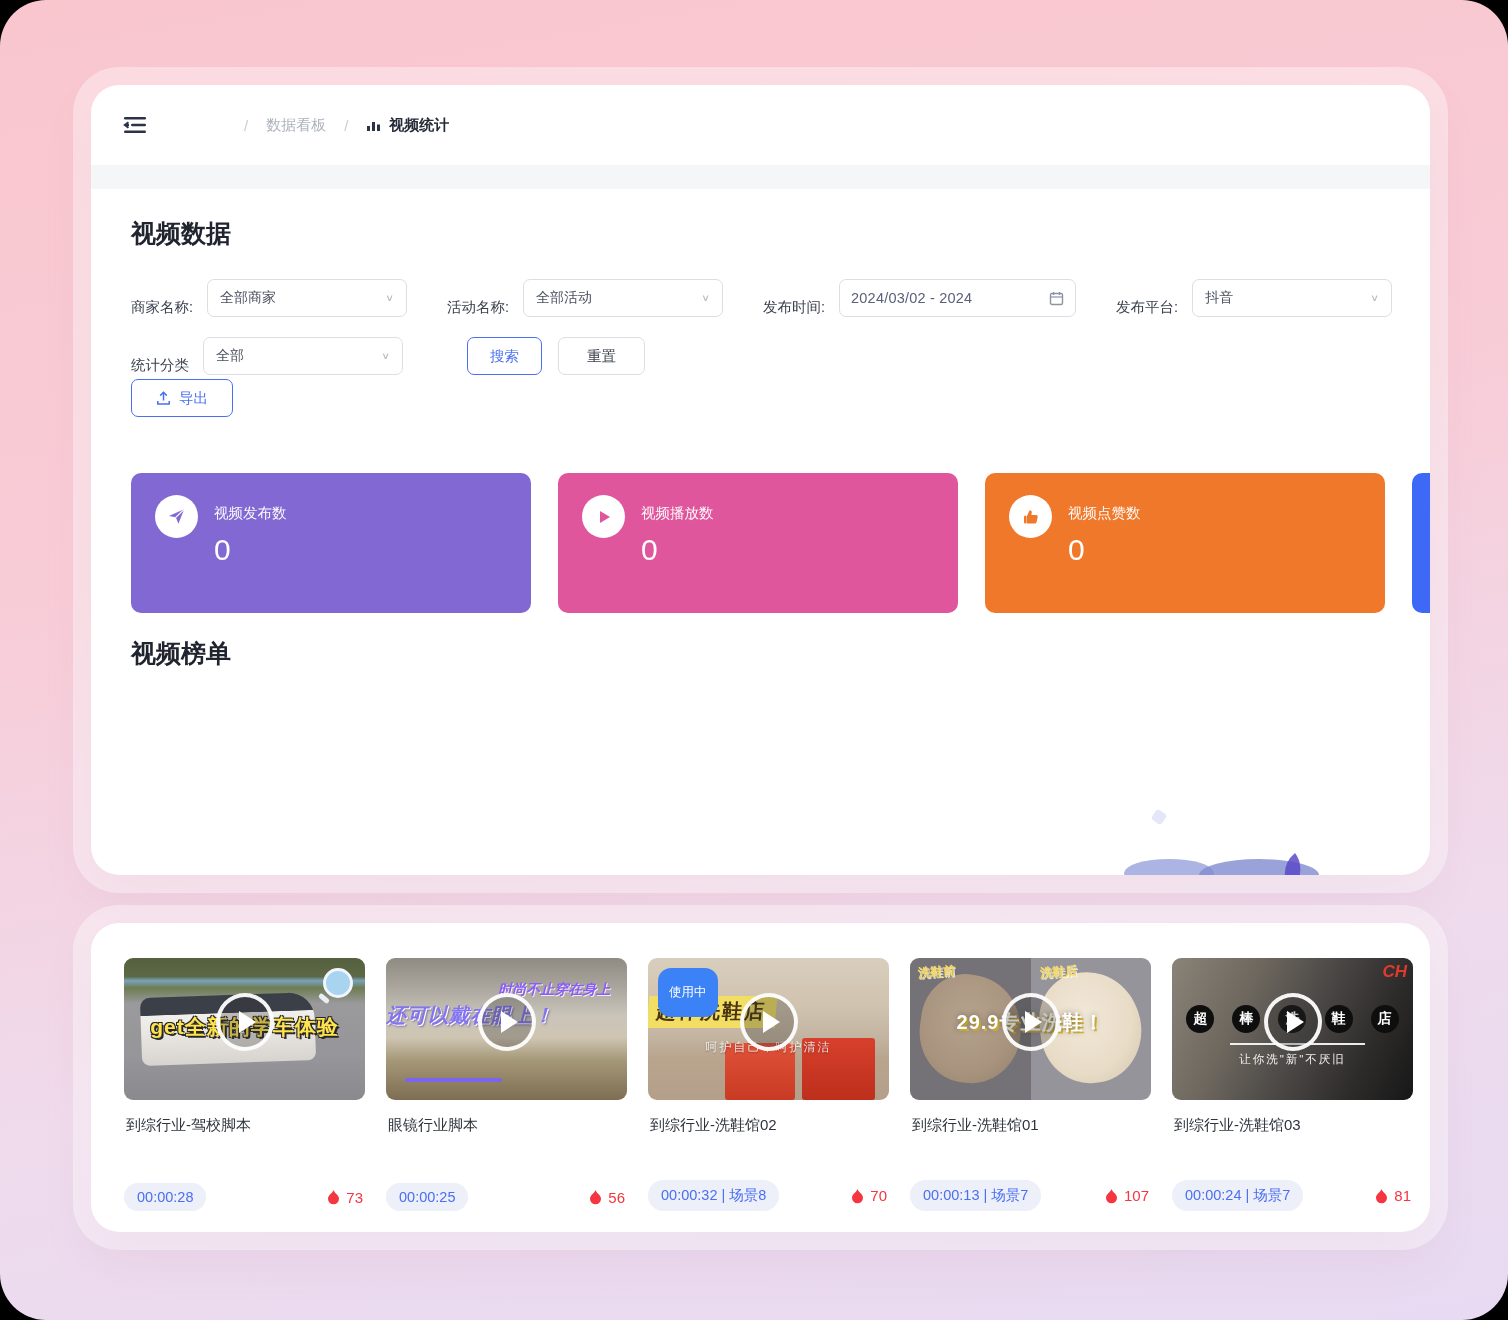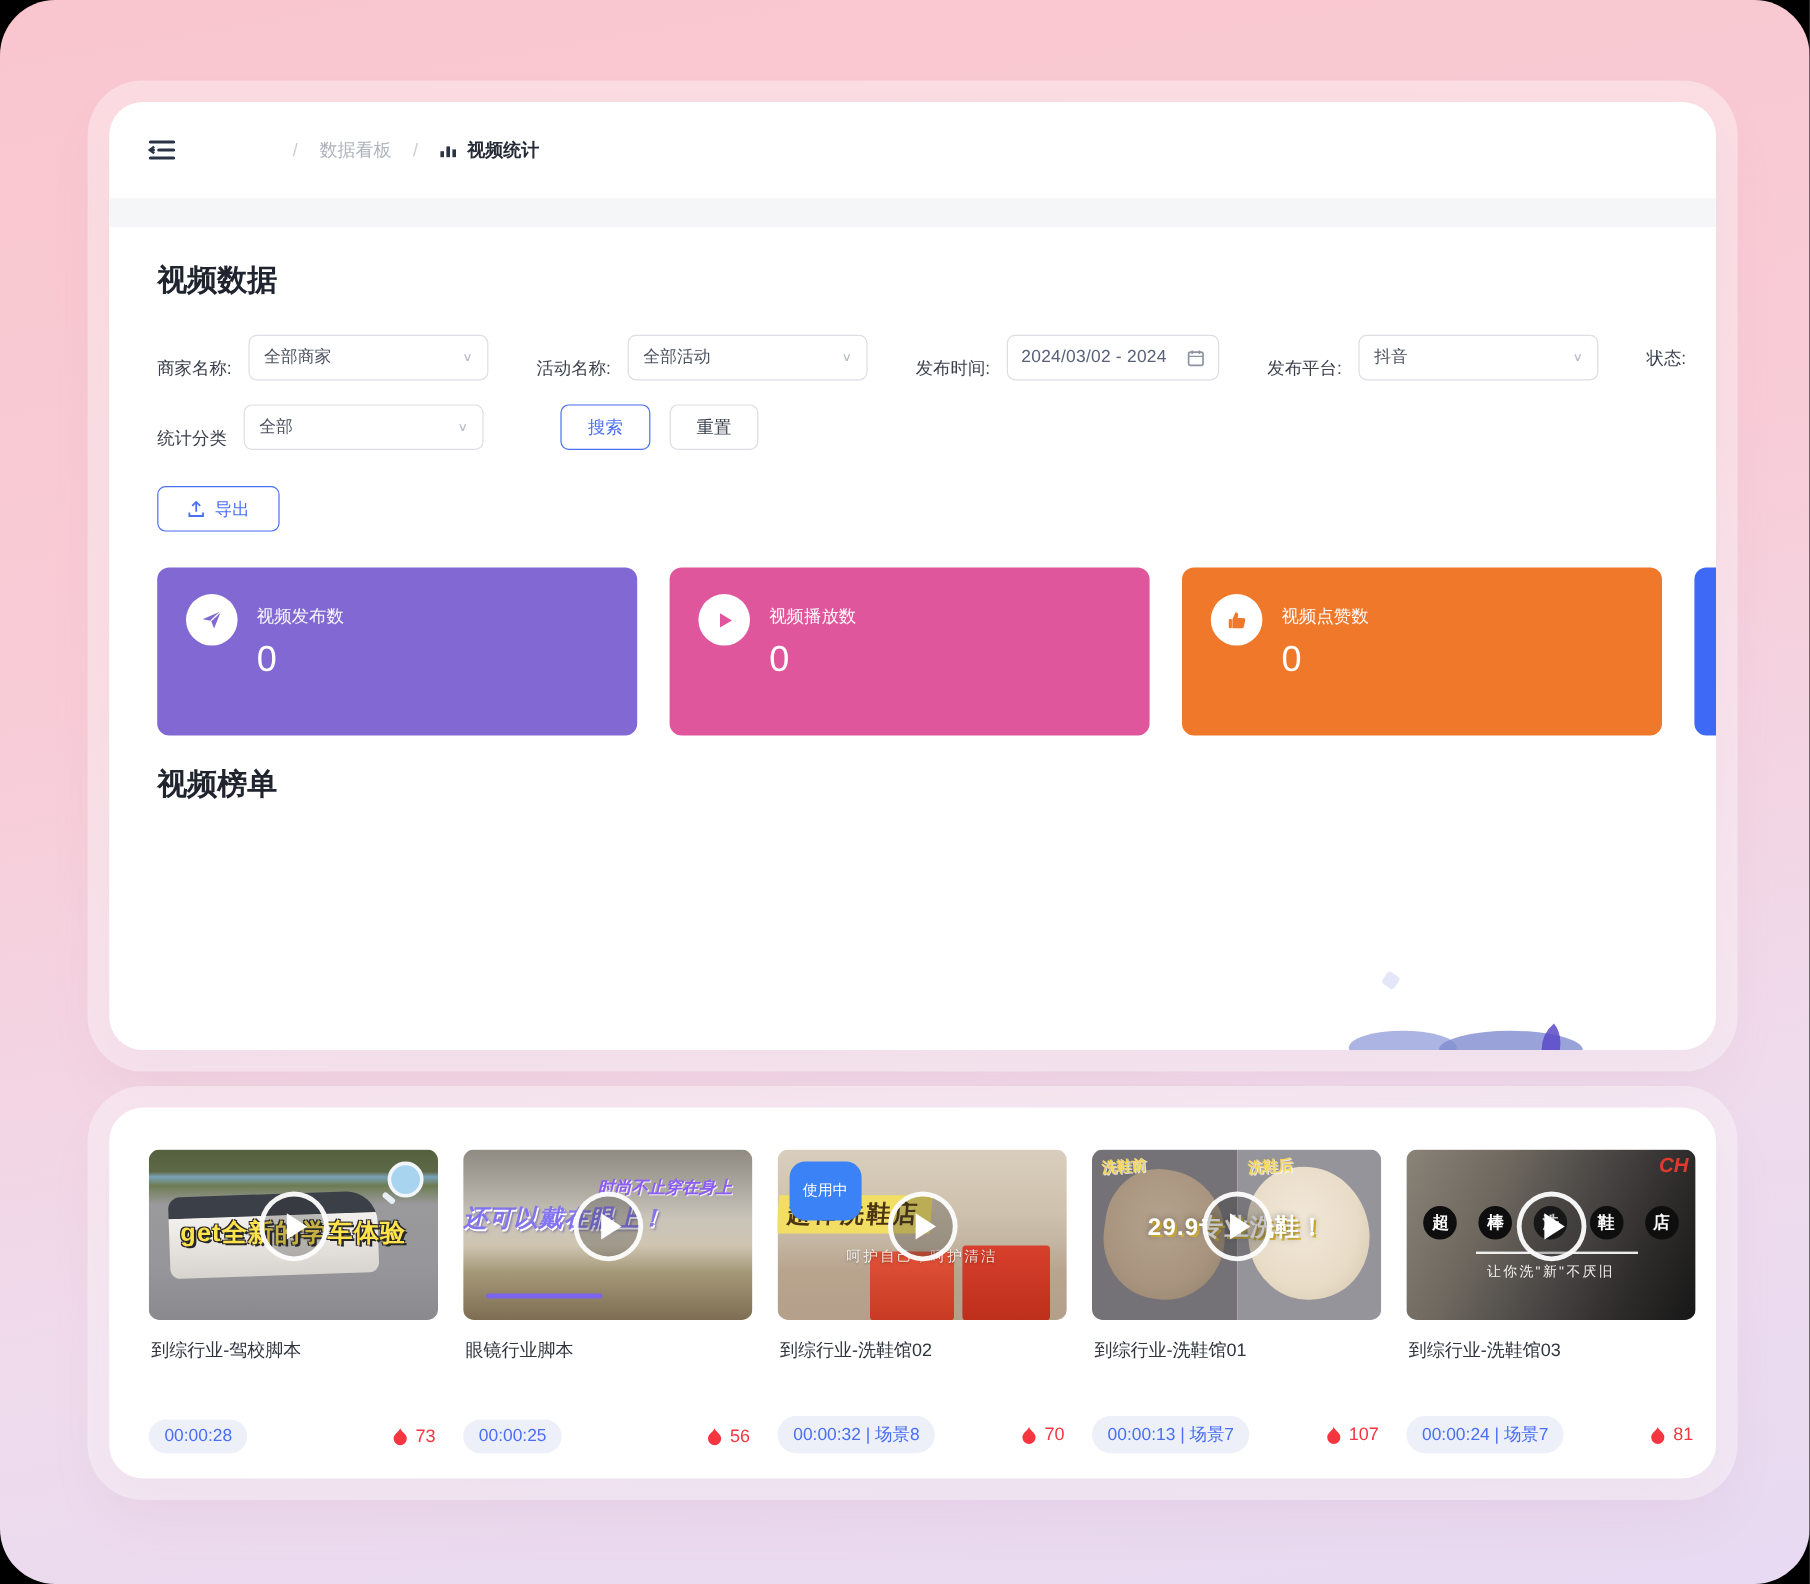--- a/index.html
+++ b/index.html
@@ -18,34 +18,34 @@
   .crumb-sep{color:#c9cdd5;margin:0 18px;}
   .crumb-parent{color:#aeb3bd;}
   .crumb-cur{color:#262b38;font-weight:bold;display:flex;align-items:center;gap:8px;}
   .band{position:absolute;left:0;top:80px;width:100%;height:24px;background:#f5f6f8;}
 
   .h-title{position:absolute;left:40px;font-size:25px;font-weight:bold;color:#20242e;}
   .t1{top:132px;} .t2{top:552px;}
 
   
   .frow{position:absolute;left:40px;display:flex;align-items:center;white-space:nowrap;}
-  .r1{top:194px;} .r2{top:252px;} .r3{top:320px;}
+  .r1{top:194px;} .r2{top:252px;} .r3{top:294px;}
   .f-label{font-size:14.5px;color:#3a3f4c;margin-right:14px;}
   .f-group{display:flex;align-items:flex-end;margin-right:40px;}
   .sel{width:200px;height:38px;border:1px solid #dcdee3;border-radius:7px;background:#fff;
     display:flex;align-items:center;justify-content:space-between;padding:0 12px;cursor:pointer;gap:31px;}
   .sel-val{font-size:14px;color:#4c5160;}
   .chev{color:#b7bbc5;font-size:12px;transform:scaleY(.8);}
-  .datebox{width:177px;height:38px;border:1px solid #dcdee3;border-radius:7px;background:#fff;
+  .datebox{width:237px;height:38px;border:1px solid #dcdee3;border-radius:7px;background:#fff;
     display:flex;align-items:center;justify-content:space-between;padding:0 11px;cursor:pointer;}
   .date-val{font-size:14.5px;color:#596078;letter-spacing:.2px;}
   .btn{height:38px;border-radius:7px;background:#fff;font-size:14.5px;display:flex;align-items:center;
     justify-content:center;cursor:pointer;}
   .btn-primary-ghost{width:75px;border:1px solid #4a6ff3;color:#4a6ff3;margin-left:24px;}
-  .btn-plain{width:74px;border:1px solid #dcdee3;color:#3a3f4c;margin-left:16px;}
+  .btn-plain{width:87px;border:1px solid #dcdee3;color:#3a3f4c;margin-left:16px;}
   .btn-export{width:102px;border:1px solid #4a6ff3;color:#4a6ff3;gap:8px;}
 
   
   .stats{position:absolute;left:40px;top:388px;display:flex;gap:27px;}
   .stat{width:400px;height:140px;border-radius:10px;padding:22px 0 0 24px;display:flex;align-items:flex-start;flex:none;}
   .stat-ic{width:43px;height:43px;border-radius:50%;background:#fff;display:flex;align-items:center;
     justify-content:center;margin-right:16px;flex:none;}
   .stat-label{font-size:14.5px;color:rgba(255,255,255,.96);margin-top:9px;}
   .stat-value{font-size:30px;color:#fff;margin-top:10px;font-weight:400;}
 

